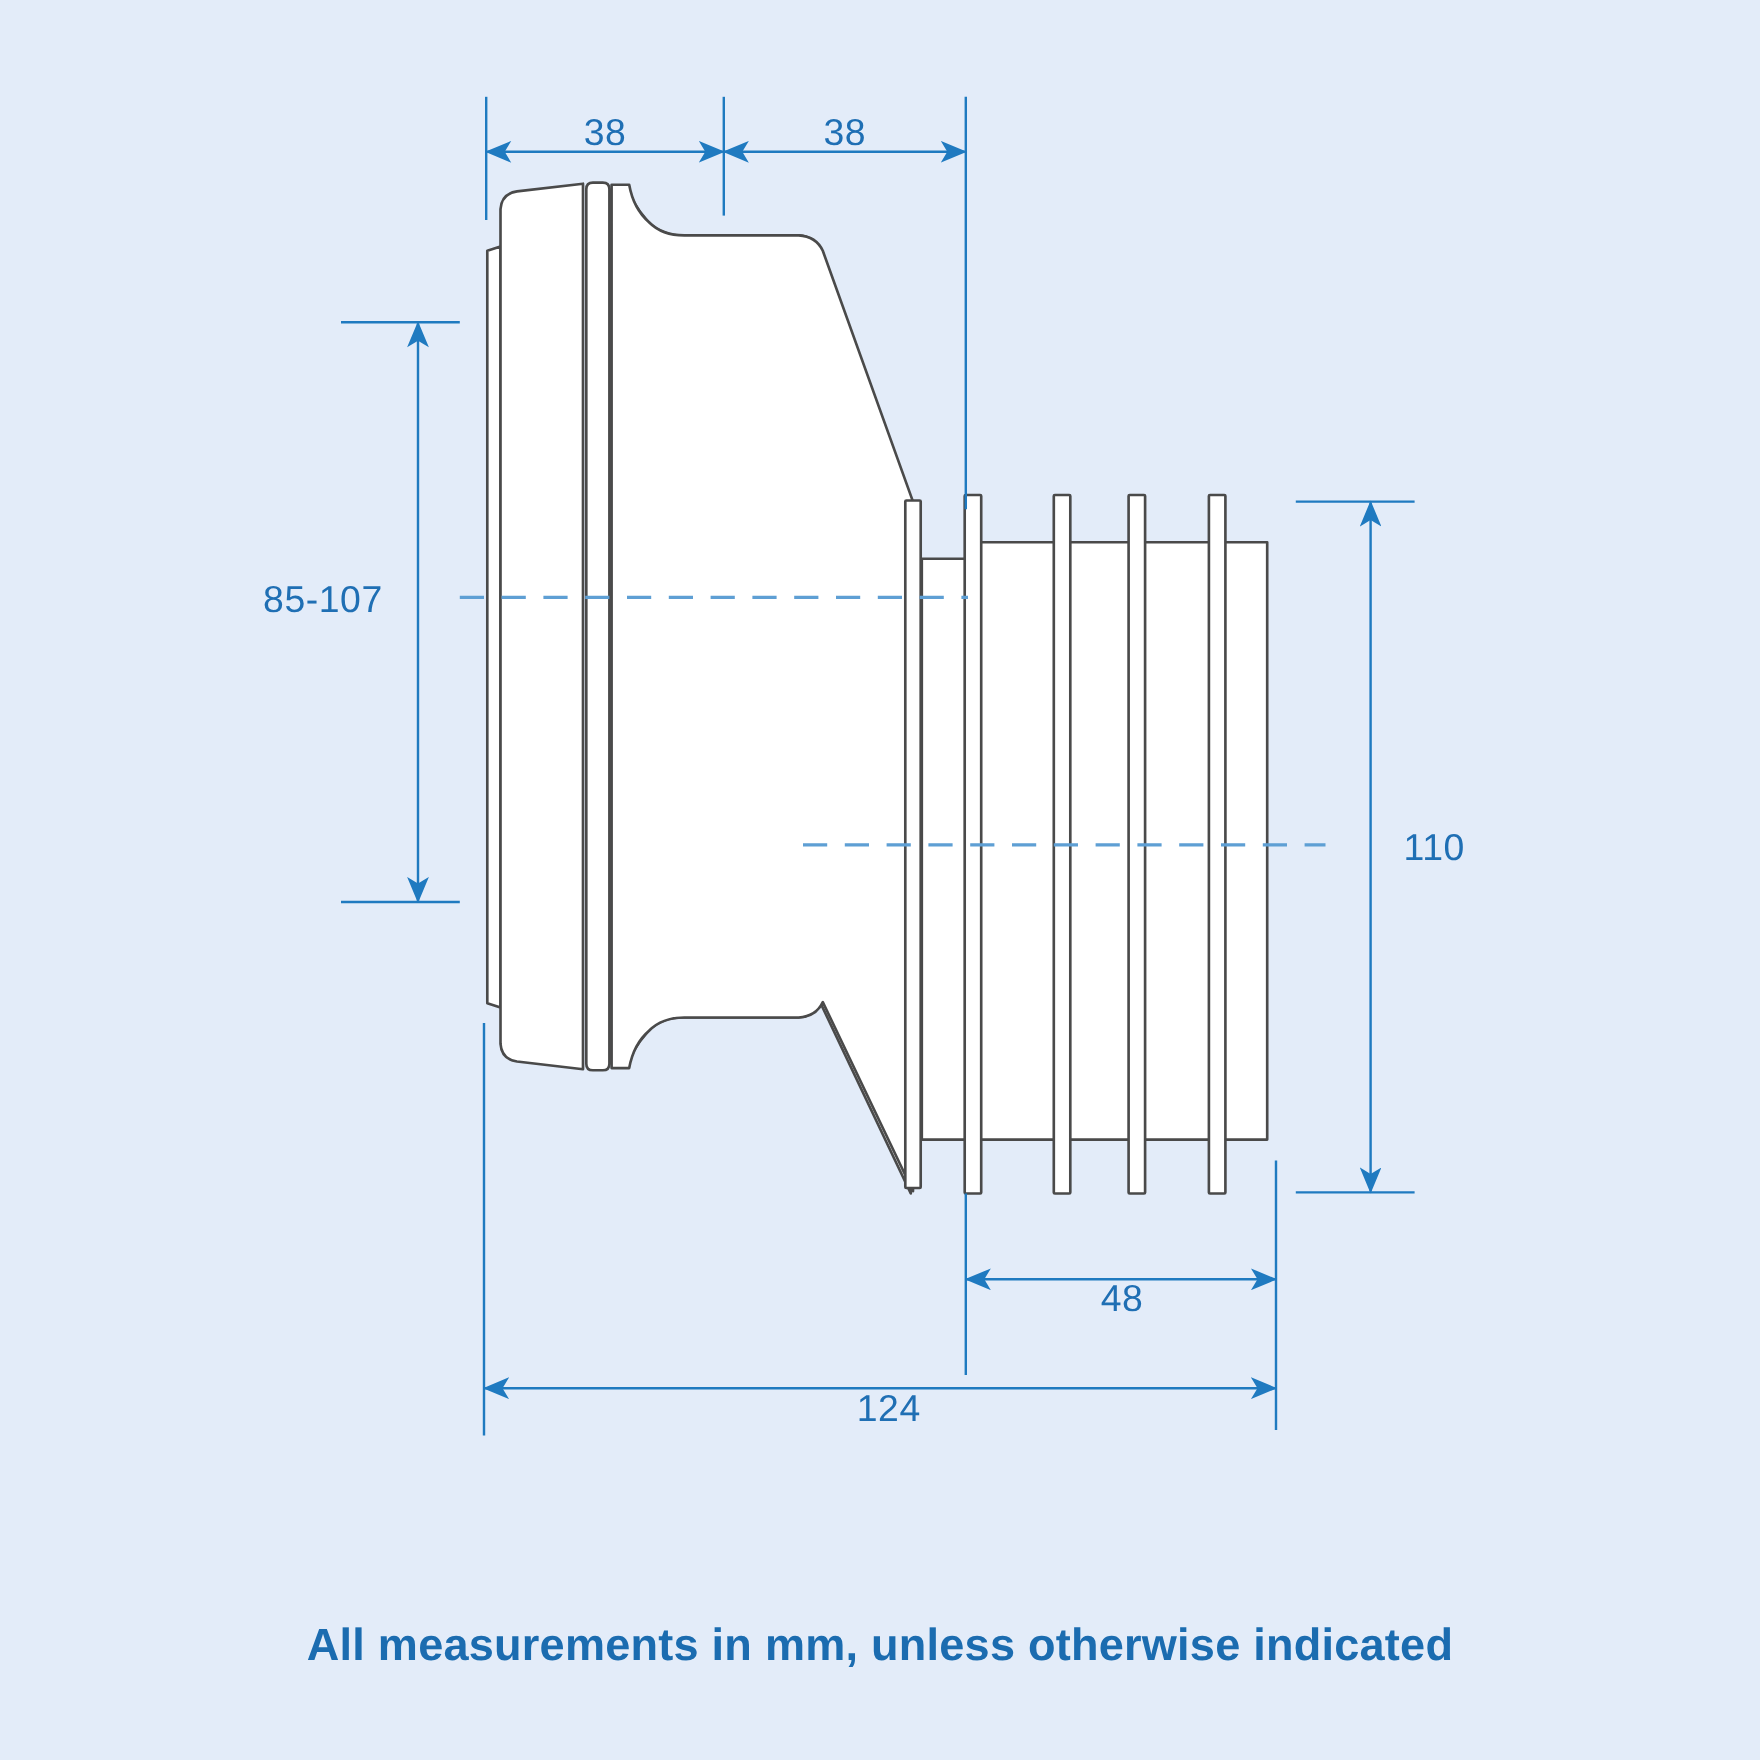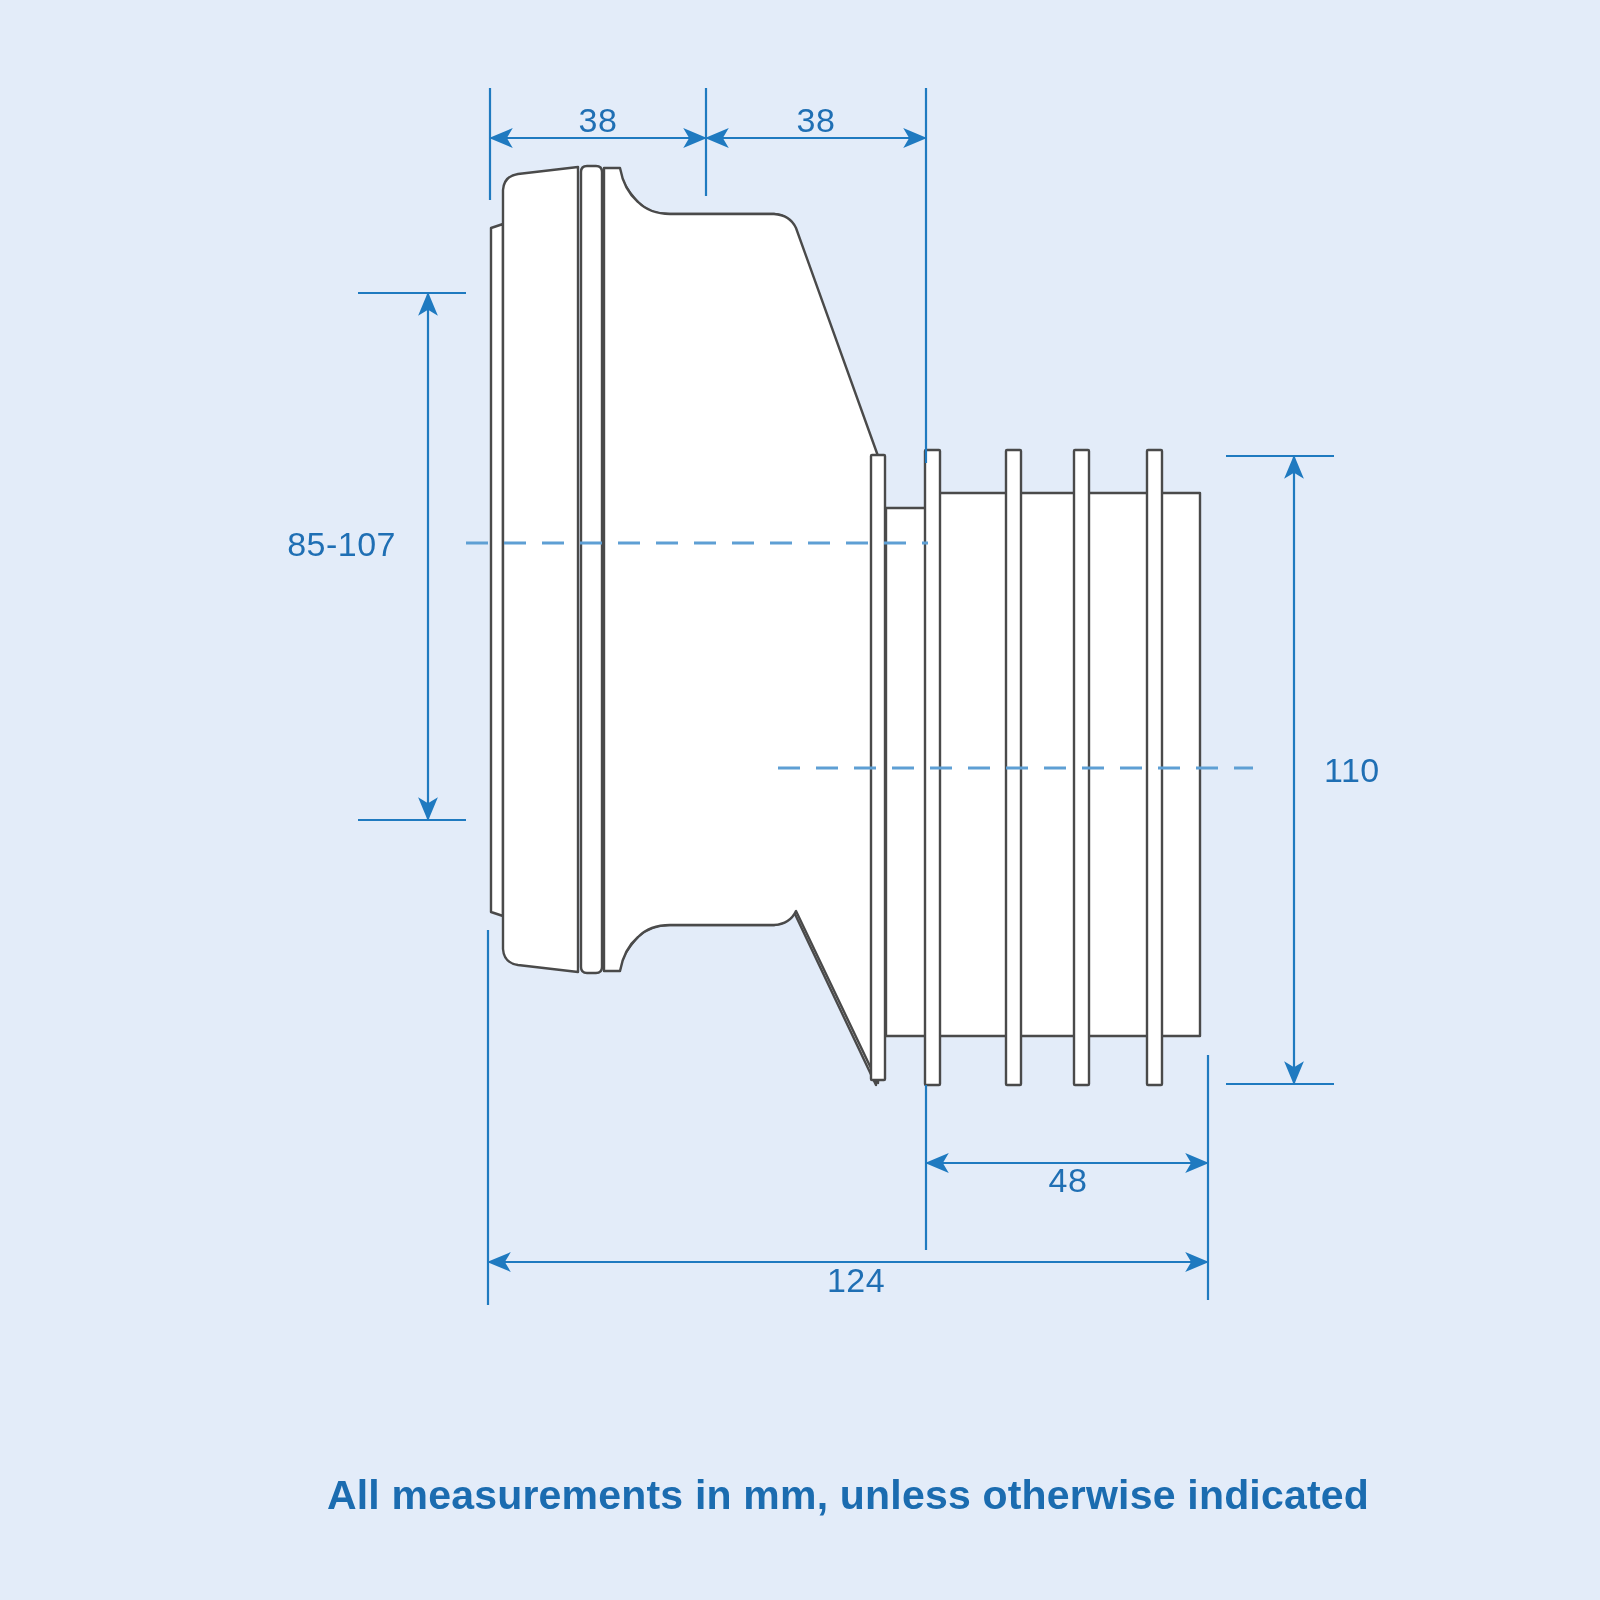--- a/index.html
+++ b/index.html
@@ -10,21 +10,20 @@
     width: 1600px;
     height: 1600px;
     background: #e3ecf9;
     font-family: "Liberation Sans", sans-serif;
     overflow: hidden;
   }
   #drawing-root {
     position: relative;
     width: 1520px;
     height: 1600px;
-    padding-left: 48px;
   }
   svg#tech-drawing {
     display: block;
     width: 1600px;
     height: 1600px;
   }
   .dim-line {
     stroke: #1f7ac0;
     stroke-width: 2.2;
     fill: none;

